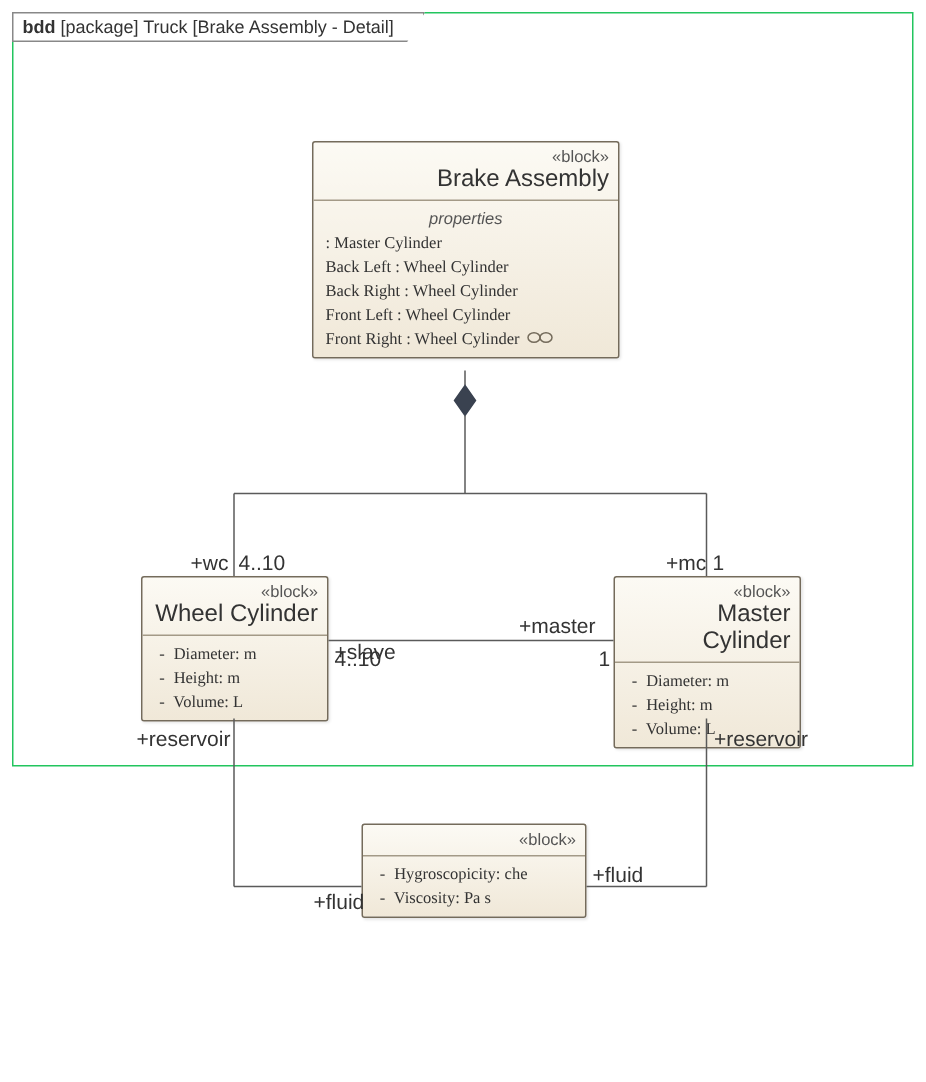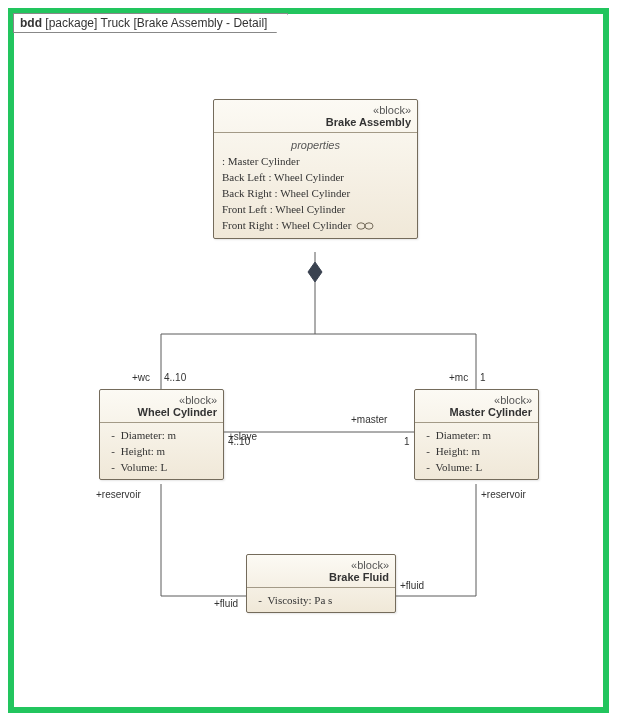--- a/index.html
+++ b/index.html
@@ -12,22 +12,22 @@
     background: #fff;
     width: 617px;
     height: 721px;
     position: relative;
   }
   .frame {
     position: absolute;
     left: 8px;
     top: 8px;
     width: 601px;
-    height: 705px;
-    border: 6px solid #22c55e;
+    height: 503px;
+    border: 1px solid #22c55e;
     background: #fff;
   }
   .frame-tab {
     position: absolute;
     left: -1px;
     top: -1px;
     height: 20px;
     border: 1px solid #888;
     background: #fff;
     padding: 2px 20px 2px 6px;
@@ -41,21 +41,21 @@
     background: linear-gradient(to bottom, #fcfaf4, #f0e8d8);
     border-radius: 2px;
     box-shadow: 1px 1px 2px rgba(0,0,0,0.1);
   }
   .block-header {
     text-align: right;
     padding: 4px 6px;
     border-bottom: 1px solid #a39a87;
   }
   .stereo { font-size: 11px; color: #555; }
-  .block-name { font-weight: bold; font-size: 11px; }
+  .block-name { font-weight: normal; font-size: 16px; }
   .compartment {
     padding: 4px 8px;
     font-size: 11px;
     line-height: 16px;
   }
   .compartment-title {
     text-align: center;
     font-style: italic;
     font-size: 11px;
     color: #555;
@@ -63,21 +63,21 @@
   .attr-row { white-space: nowrap; font-family: Liberation Serif, serif; }
   .attr-vis { display: inline-block; width: 10px; text-align: center; }
   svg.connectors {
     position: absolute;
     left: 0; top: 0;
     width: 601px; height: 705px;
     pointer-events: none;
   }
   .lbl {
     position: absolute;
-    font-size: 10px;
+    font-size: 14px;
     color: #333;
     background: transparent;
     white-space: nowrap;
   }
   .link-icon {
     display:inline-block;
     vertical-align: middle;
     margin-left:2px;
   }
 </style>
@@ -134,23 +134,23 @@
     <div class="compartment">
       <div class="attr-row"><span class="attr-vis">-</span> <span>Diameter: m</span></div>
       <div class="attr-row"><span class="attr-vis">-</span> <span>Height: m</span></div>
       <div class="attr-row"><span class="attr-vis">-</span> <span>Volume: L</span></div>
     </div>
   </div>
 
   <div class="block" style="left:232px; top:540px; width:150px;">
     <div class="block-header">
       <div class="stereo">«block»</div>
-      <div class="block-name">Brake Fluid</div>
     </div>
     <div class="compartment">
+      <div class="attr-row"><span class="attr-vis">-</span> <span>Hygroscopicity: che</span></div>
       <div class="attr-row"><span class="attr-vis">-</span> <span>Viscosity: Pa s</span></div>
     </div>
   </div>
 
   <svg class="connectors">
 
     <line x1="301" y1="238" x2="301" y2="248" stroke="#5a5a5a" stroke-width="1"></line>
 
     <polygon points="301,248 308,258 301,268 294,258" fill="#3a4250" stroke="#3a4250"></polygon>
 

